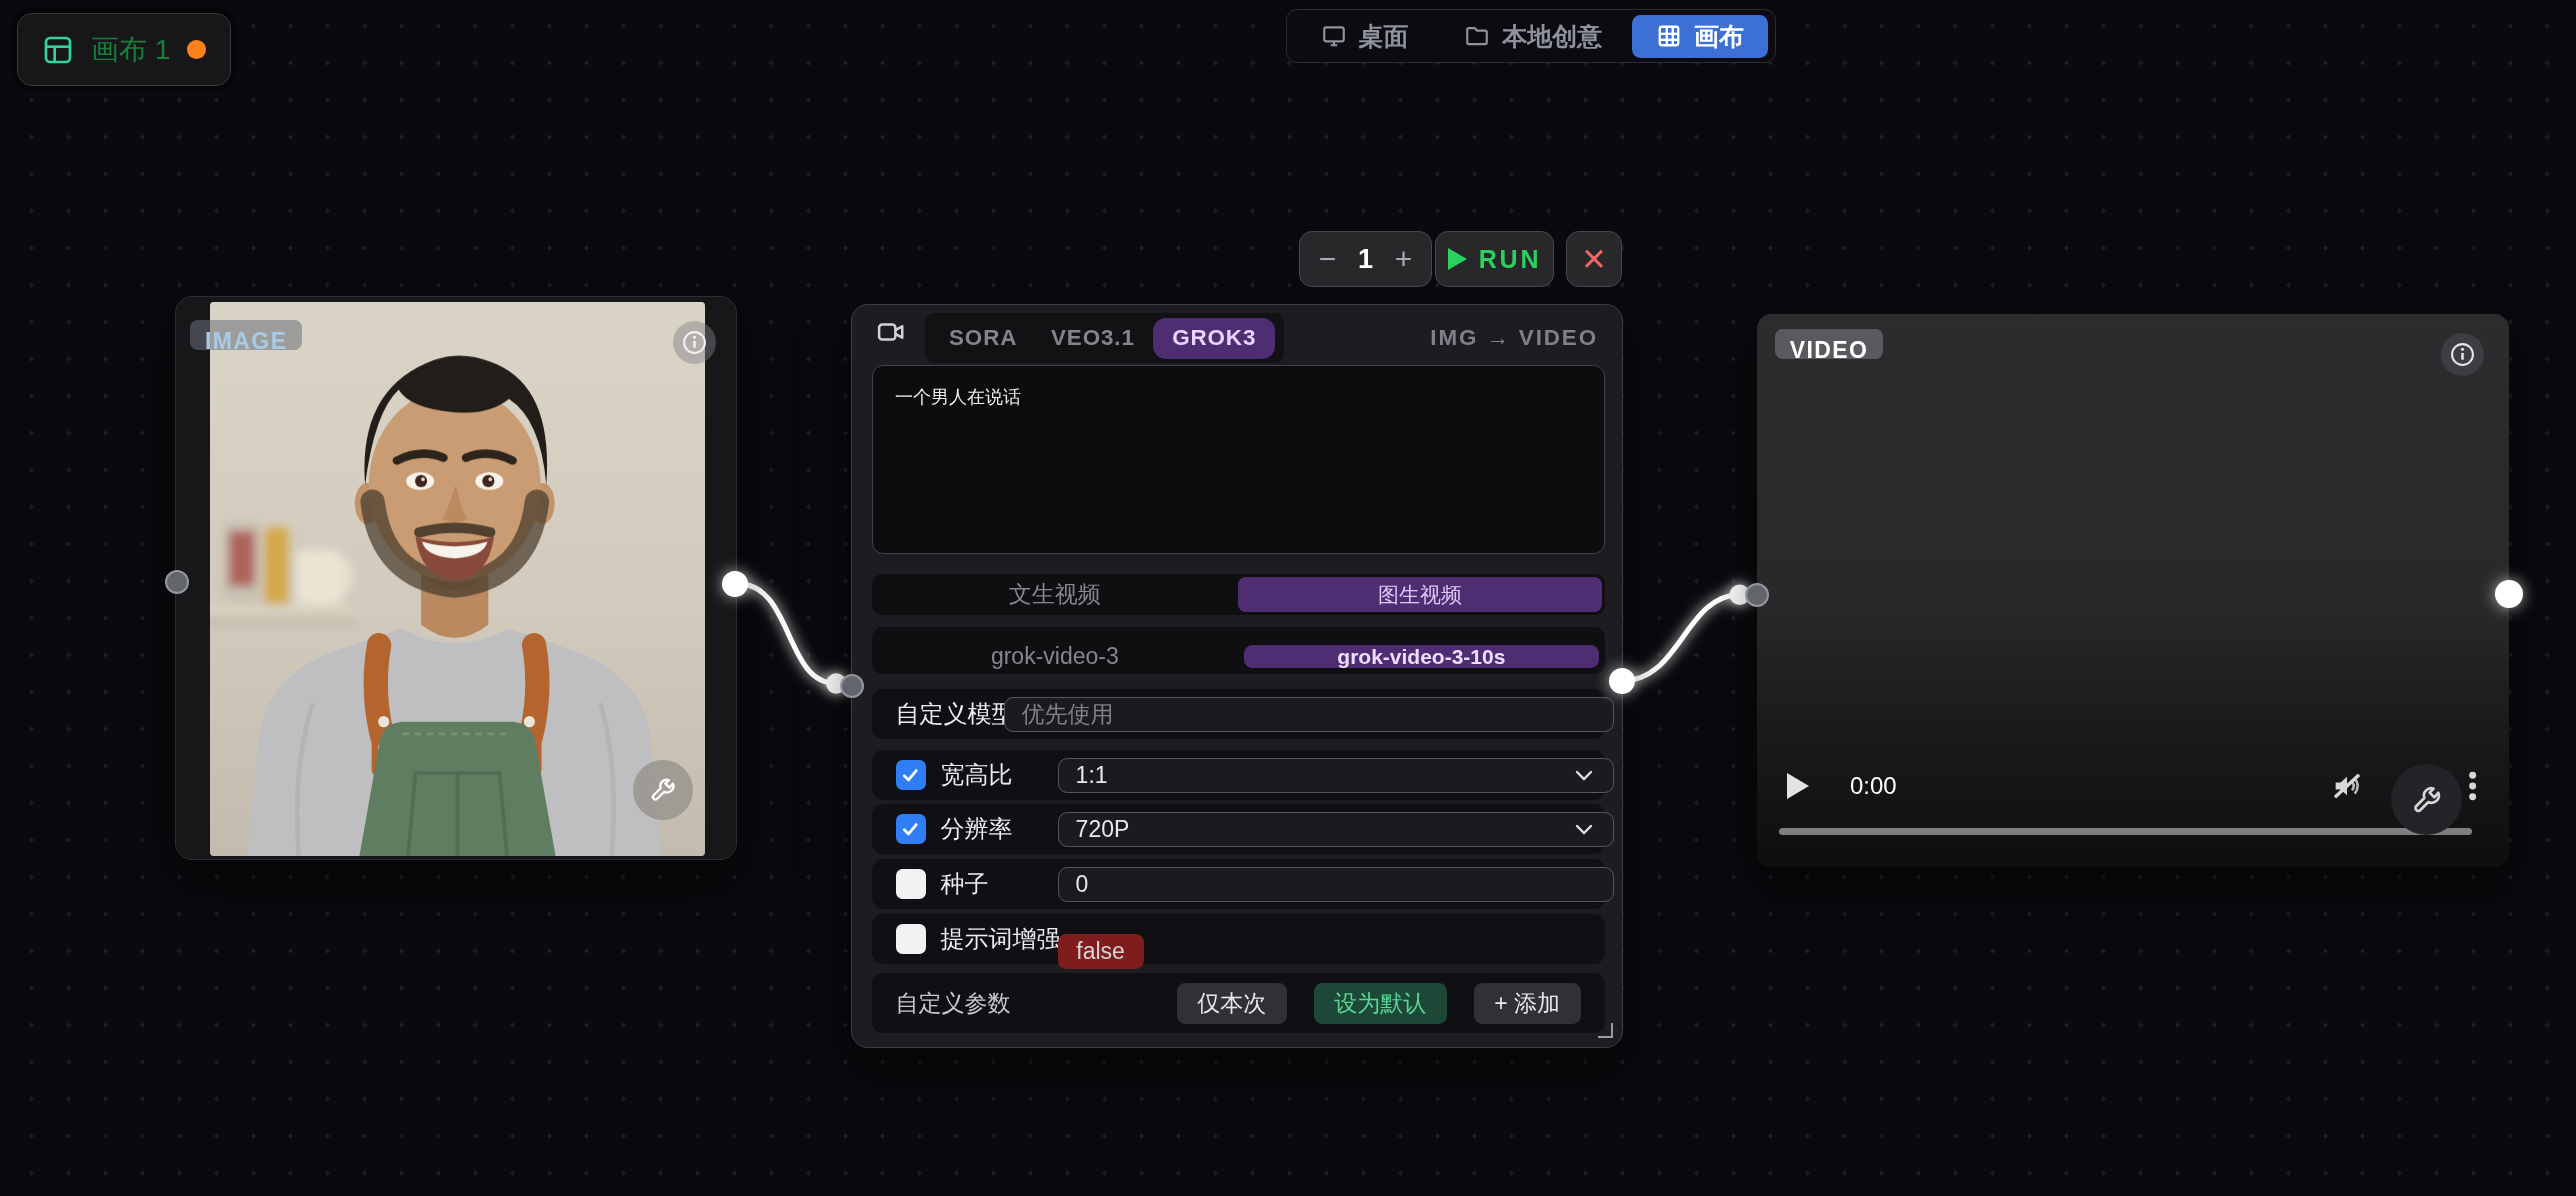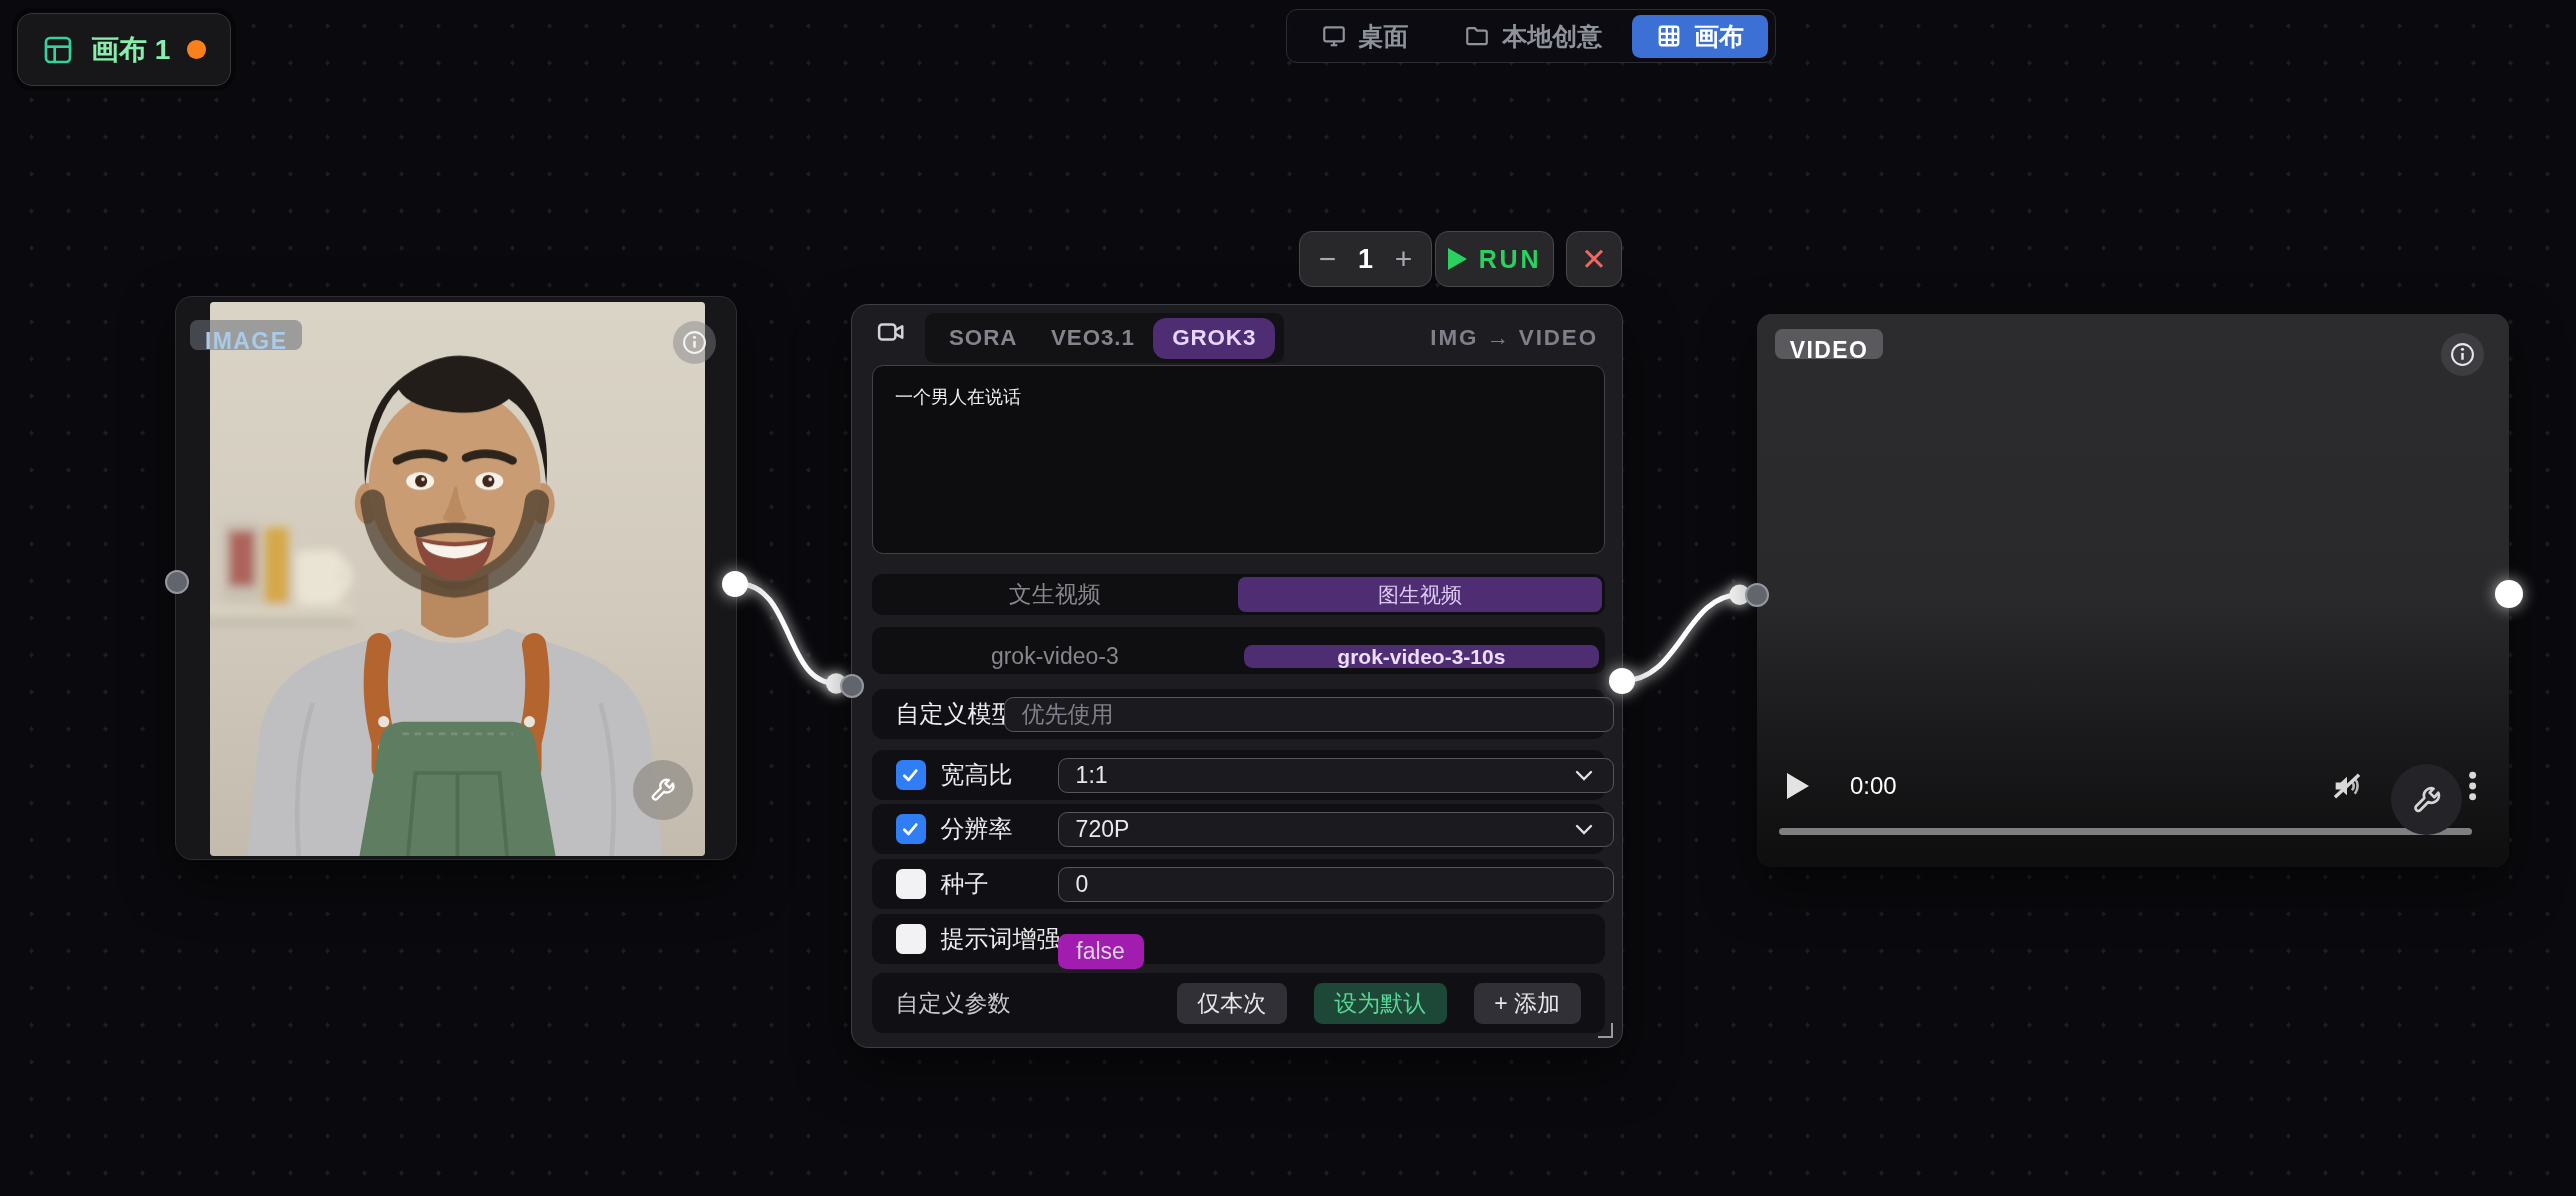--- a/index.html
+++ b/index.html
@@ -24,21 +24,21 @@
   .wire { stroke:#ffffff; stroke-width:5.5; fill:none; stroke-linecap:round; }
   .wire-dot { fill:#ffffff; }
 
   
   .canvas-chip {
     position:absolute; left:17px; top:13px; height:73px; z-index:20;
     display:flex; align-items:center; gap:17px; padding:0 24px;
     background:#17171a; border:1.9px solid #37373c; border-radius:15px;
     box-shadow:0 0 0 4.7px rgba(0,0,0,.4);
   }
-  .canvas-chip .chip-label { font-size:28px; color:#86efac; font-weight:700; }
+  .canvas-chip .chip-label { font-size:28px; color:#15803d; font-weight:400; }
   .chip-dot { width:18.7px; height:18.7px; border-radius:50%; background:var(--orange,#f9801a); }
 
   
   .view-switcher {
     position:absolute; left:1286px; top:9.3px; height:54px; z-index:20;
     display:flex; align-items:center; padding:0 7.5px; gap:3.7px;
     background:rgba(12,12,17,.92); border:1.4px solid #2c2c34; border-radius:11.2px;font-weight:bold;
   }
   .vtab { height:100%; display:flex; align-items:center; gap:12px; padding:0 26px;
     color:#8e929b; font-size:25px; }
@@ -129,21 +129,21 @@
   .cb.off { background:#f2f2f4; }
   .field { position:absolute; left:186px; top:7.5px; width:556px; height:35px;
     background:#1b1b1f; border:1.4px solid #56565e; border-radius:9.3px;
     display:flex; align-items:center; padding:0 17px; font-size:23px; color:#e9e9ed; }
   .field .chev { margin-left:auto; }
   .field input { background:transparent; border:none; outline:none; color:#e9e9ed;
     font-size:23px; width:100%; font-family:inherit; }
   .field input::placeholder { color:#80808a; }
   .row-custom-model .field { left:132px; width:610px; }
   .false-badge { position:absolute; left:186px; top:7.5px; height:35px; padding:0 18.7px;
-    background:#a21caf; border-radius:8.4px; display:flex; align-items:center;
+    background:#7f1d1d; border-radius:8.4px; display:flex; align-items:center;
     font-size:23px; color:#d6d6da; }
 
   .params-row { position:absolute; left:19.6px; top:668px; width:733px; height:60px;
     background:#101014; border-radius:11.2px; display:flex; align-items:center; padding:0 24px; }
   .params-row .plabel { font-size:23px; color:#c9c9cd;text-align:right; }
   .pbtns { margin-left:auto; display:flex; gap:27px; }
   .pbtn { height:41px; padding:0 20.5px; border-radius:8.4px; background:#303036;
     color:#e8e8ea; font-size:23px; display:flex; align-items:center; border:none; }
   .pbtn.primary { background:var(--green-dark,#1d4837); color:var(--green-text,#58d695); }
   .resize-handle { position:absolute; right:9.3px; bottom:9.3px; width:15px; height:15px;

